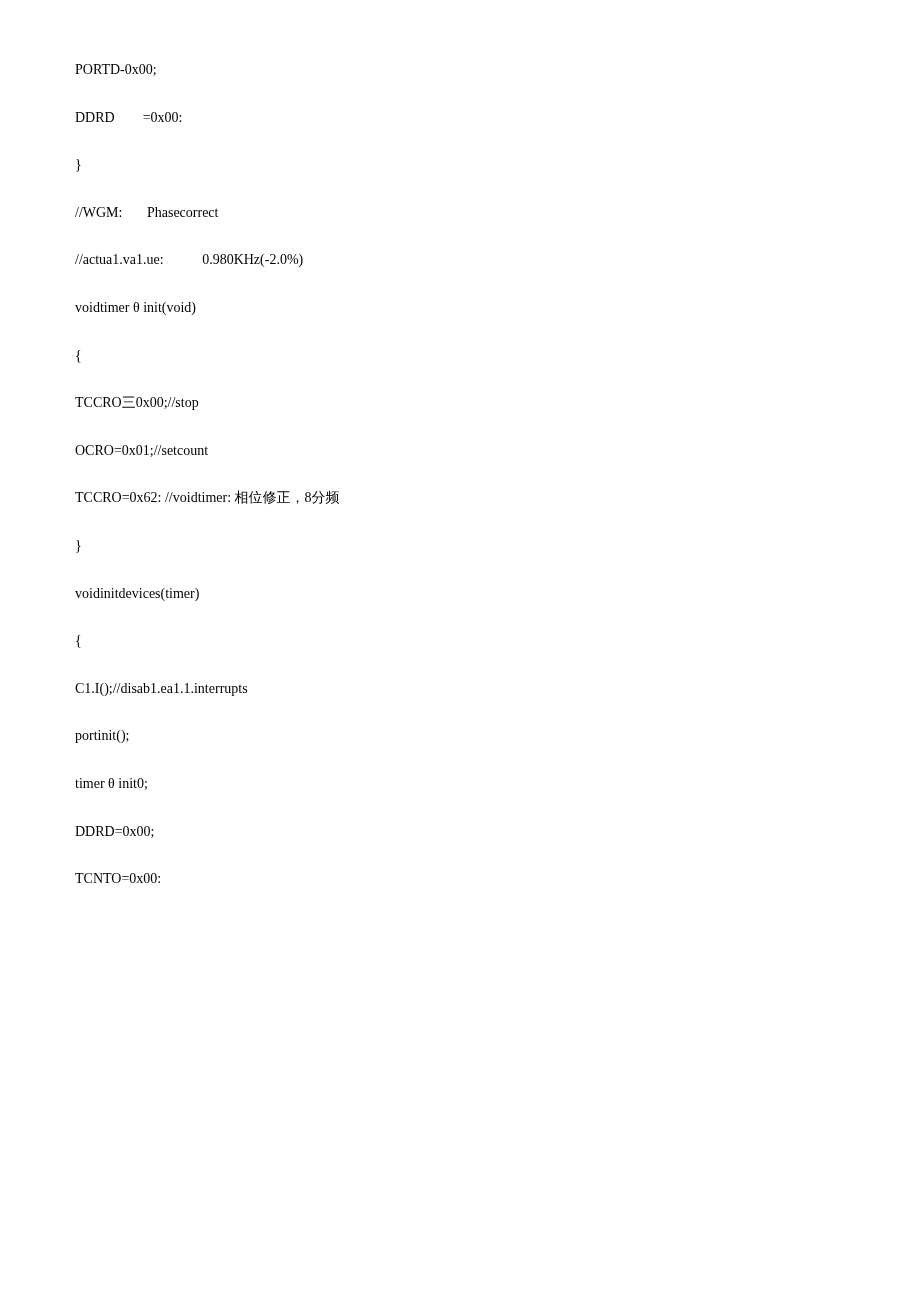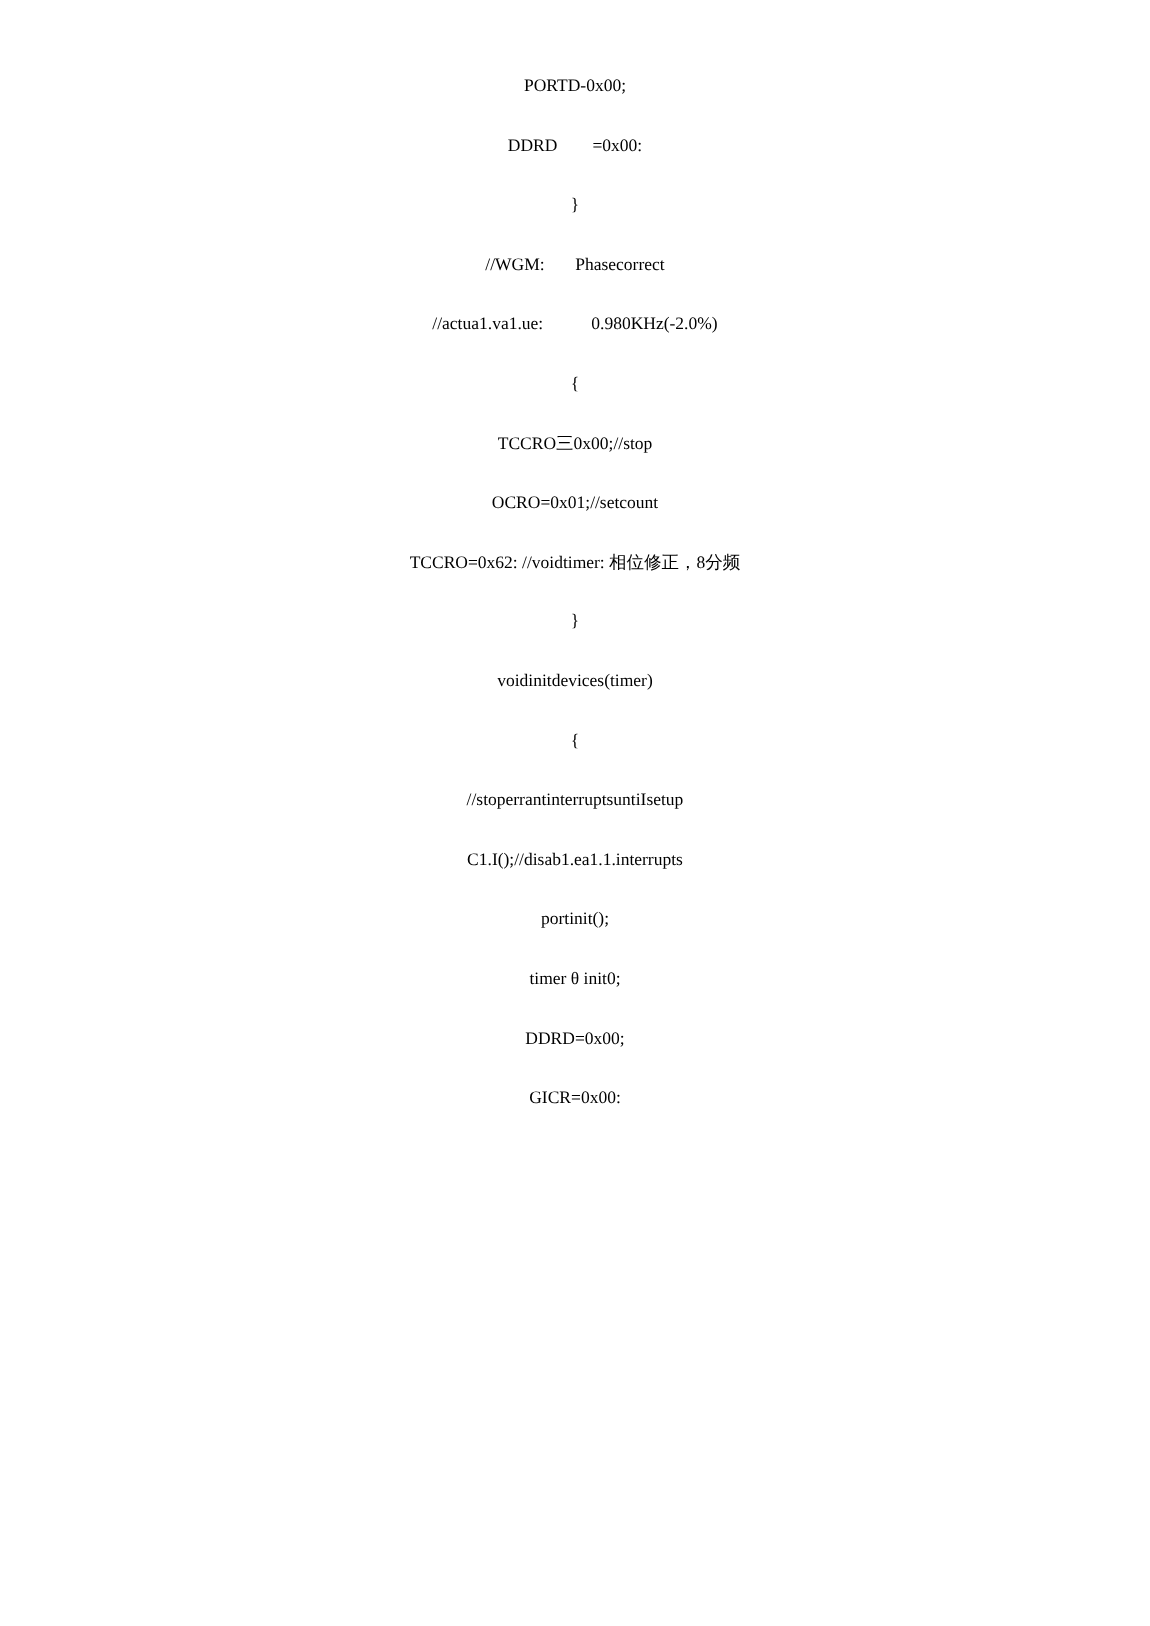--- a/index.html
+++ b/index.html
@@ -9,38 +9,37 @@
       font-family: "SimSun", "NSimSun", serif;
       font-size: 14px;
       line-height: 1.4;
       color: #000000;
       width: 920px;
       box-sizing: border-box;
     }
     .line {
       margin-bottom: 28px;
       white-space: pre;
-      text-align: center;
     }
   </style>
 </head>
 <body>
 
 <div>
   <div class="line">PORTD-0x00;</div>
   <div class="line">DDRD        =0x00:</div>
   <div class="line">}</div>
   <div class="line">//WGM:       Phasecorrect</div>
   <div class="line">//actua1.va1.ue:           0.980KHz(-2.0%)</div>
+  <div class="line">voidtimer θ init(void)</div>
   <div class="line">{</div>
   <div class="line">TCCRO三0x00;//stop</div>
   <div class="line">OCRO=0x01;//setcount</div>
   <div class="line">TCCRO=0x62: //voidtimer: 相位修正，8分频</div>
   <div class="line">}</div>
   <div class="line">voidinitdevices(timer)</div>
   <div class="line">{</div>
-  <div class="line">//stoperrantinterruptsuntiIsetup</div>
   <div class="line">C1.I();//disab1.ea1.1.interrupts</div>
   <div class="line">portinit();</div>
   <div class="line">timer θ init0;</div>
   <div class="line">DDRD=0x00;</div>
-  <div class="line">GICR=0x00:</div>
+  <div class="line">TCNTO=0x00:</div>
 </div>
 
 </body></html>

